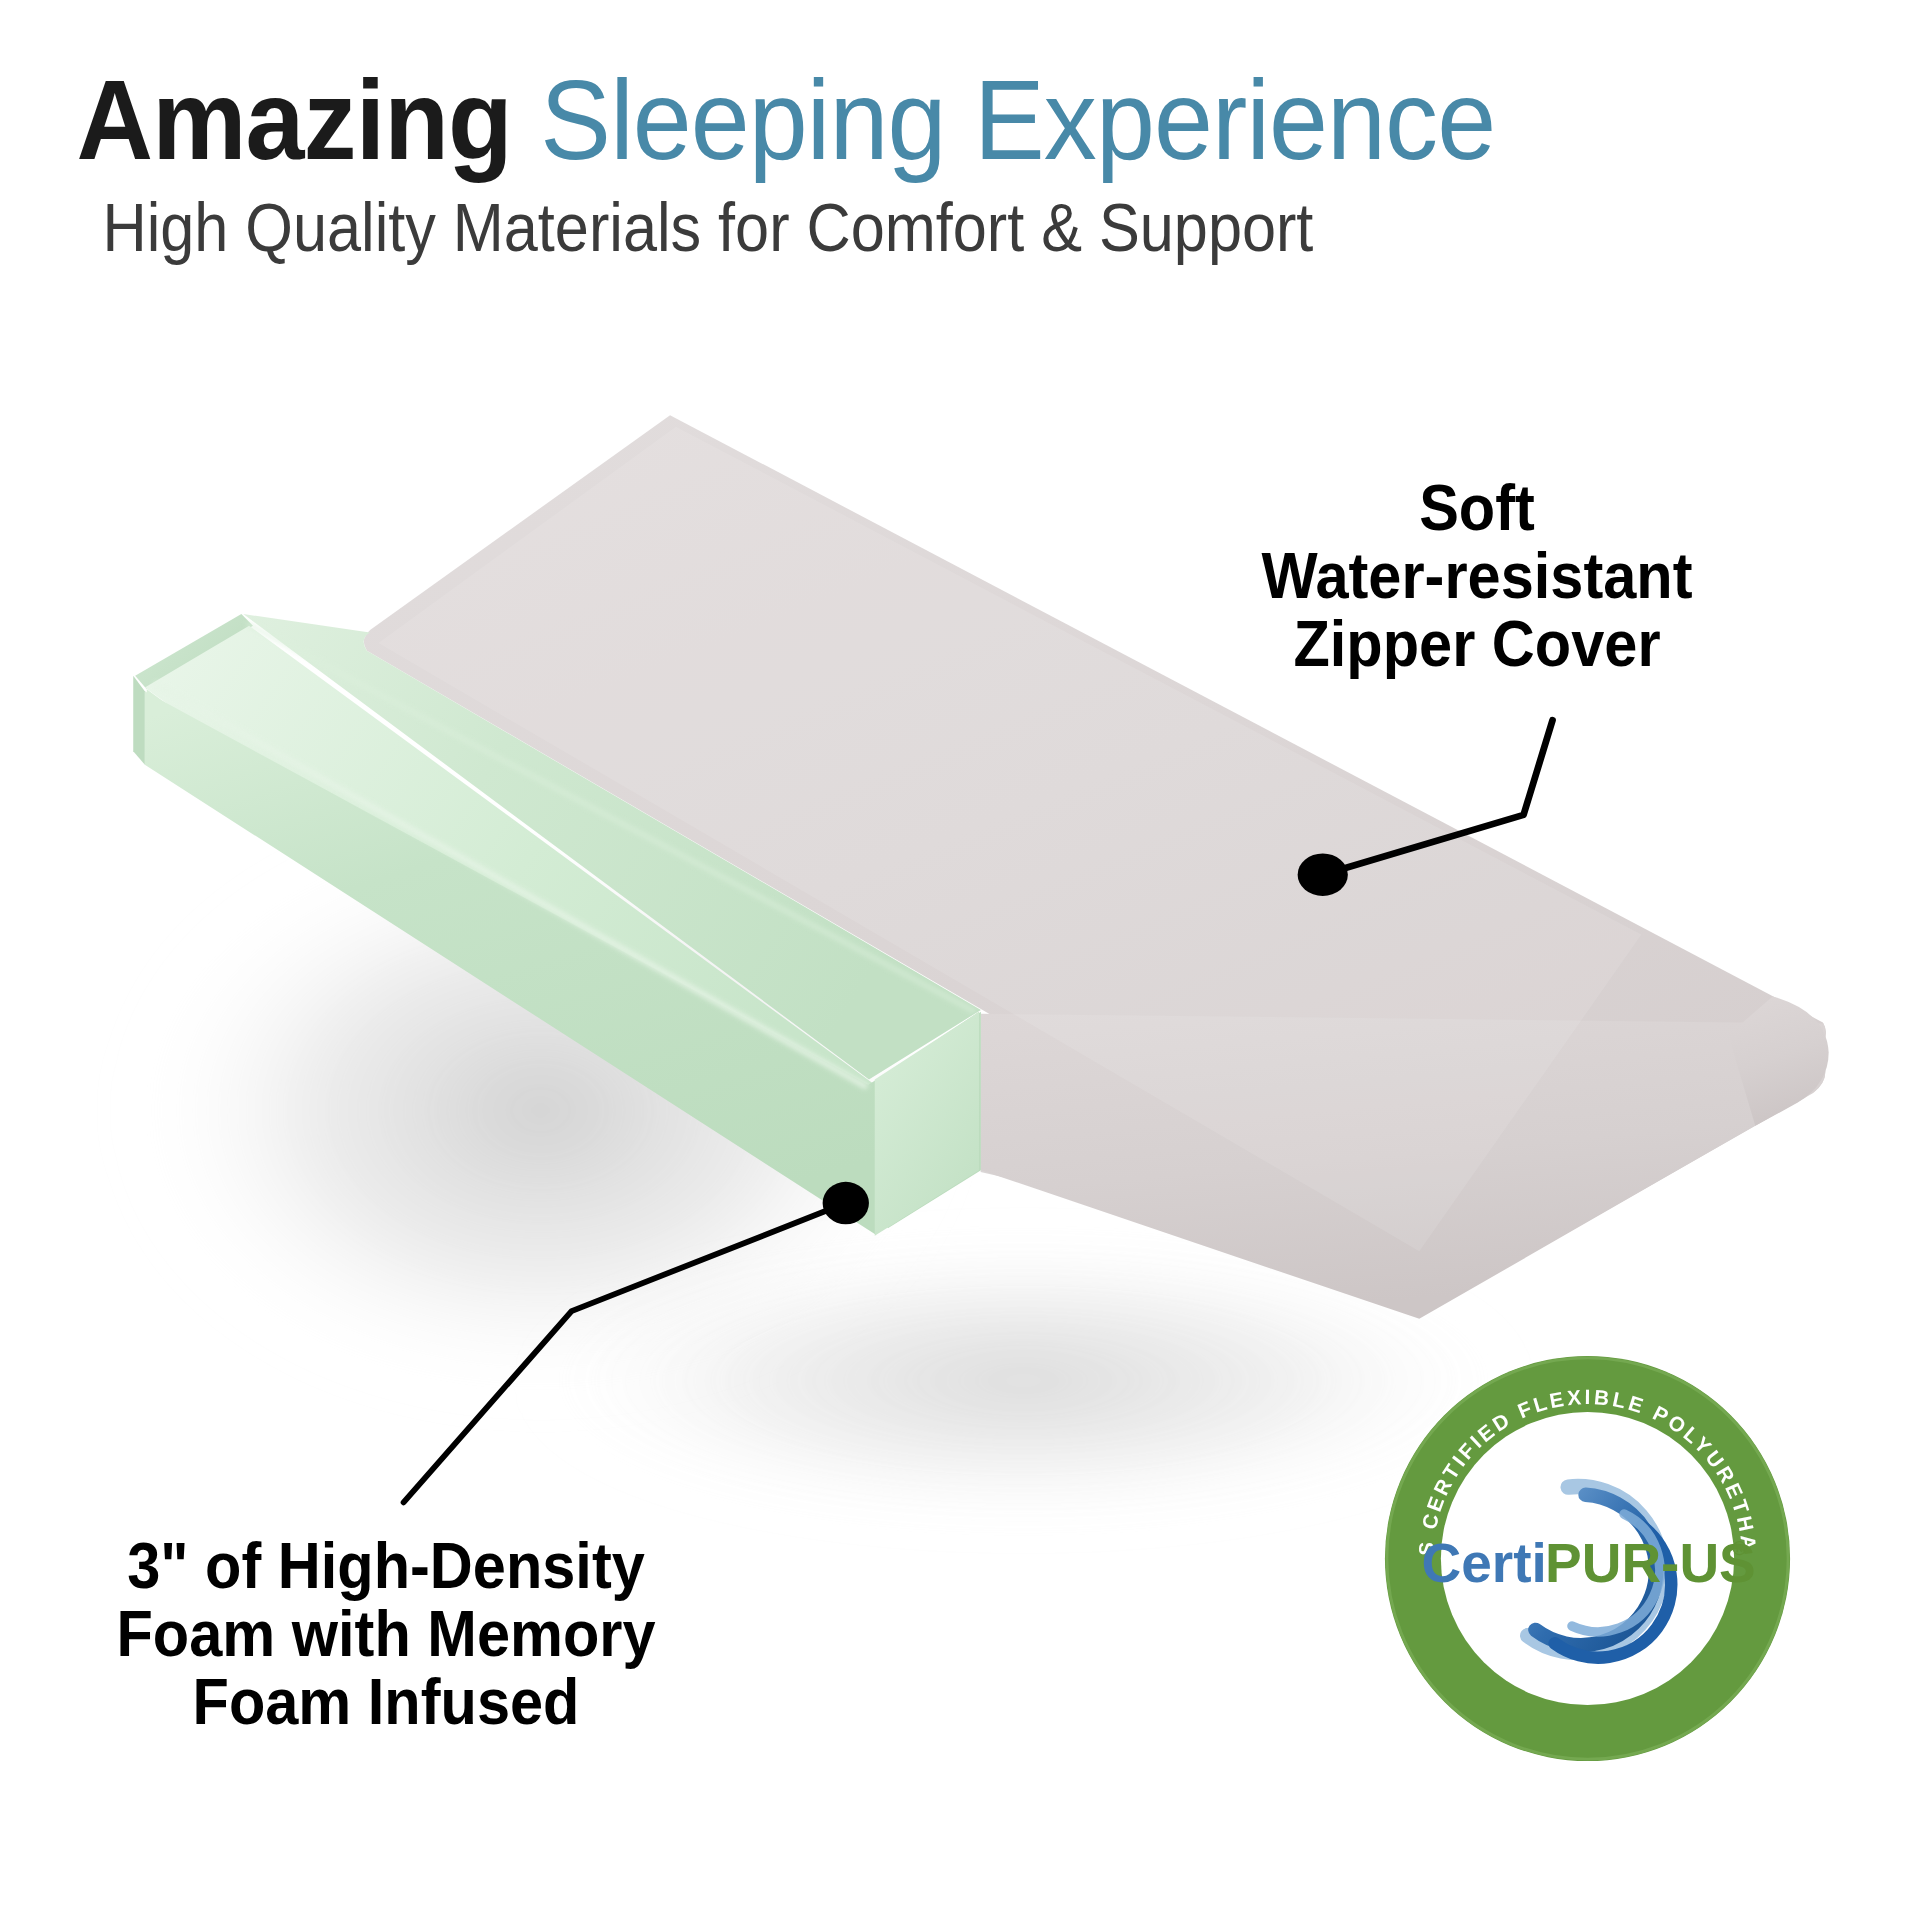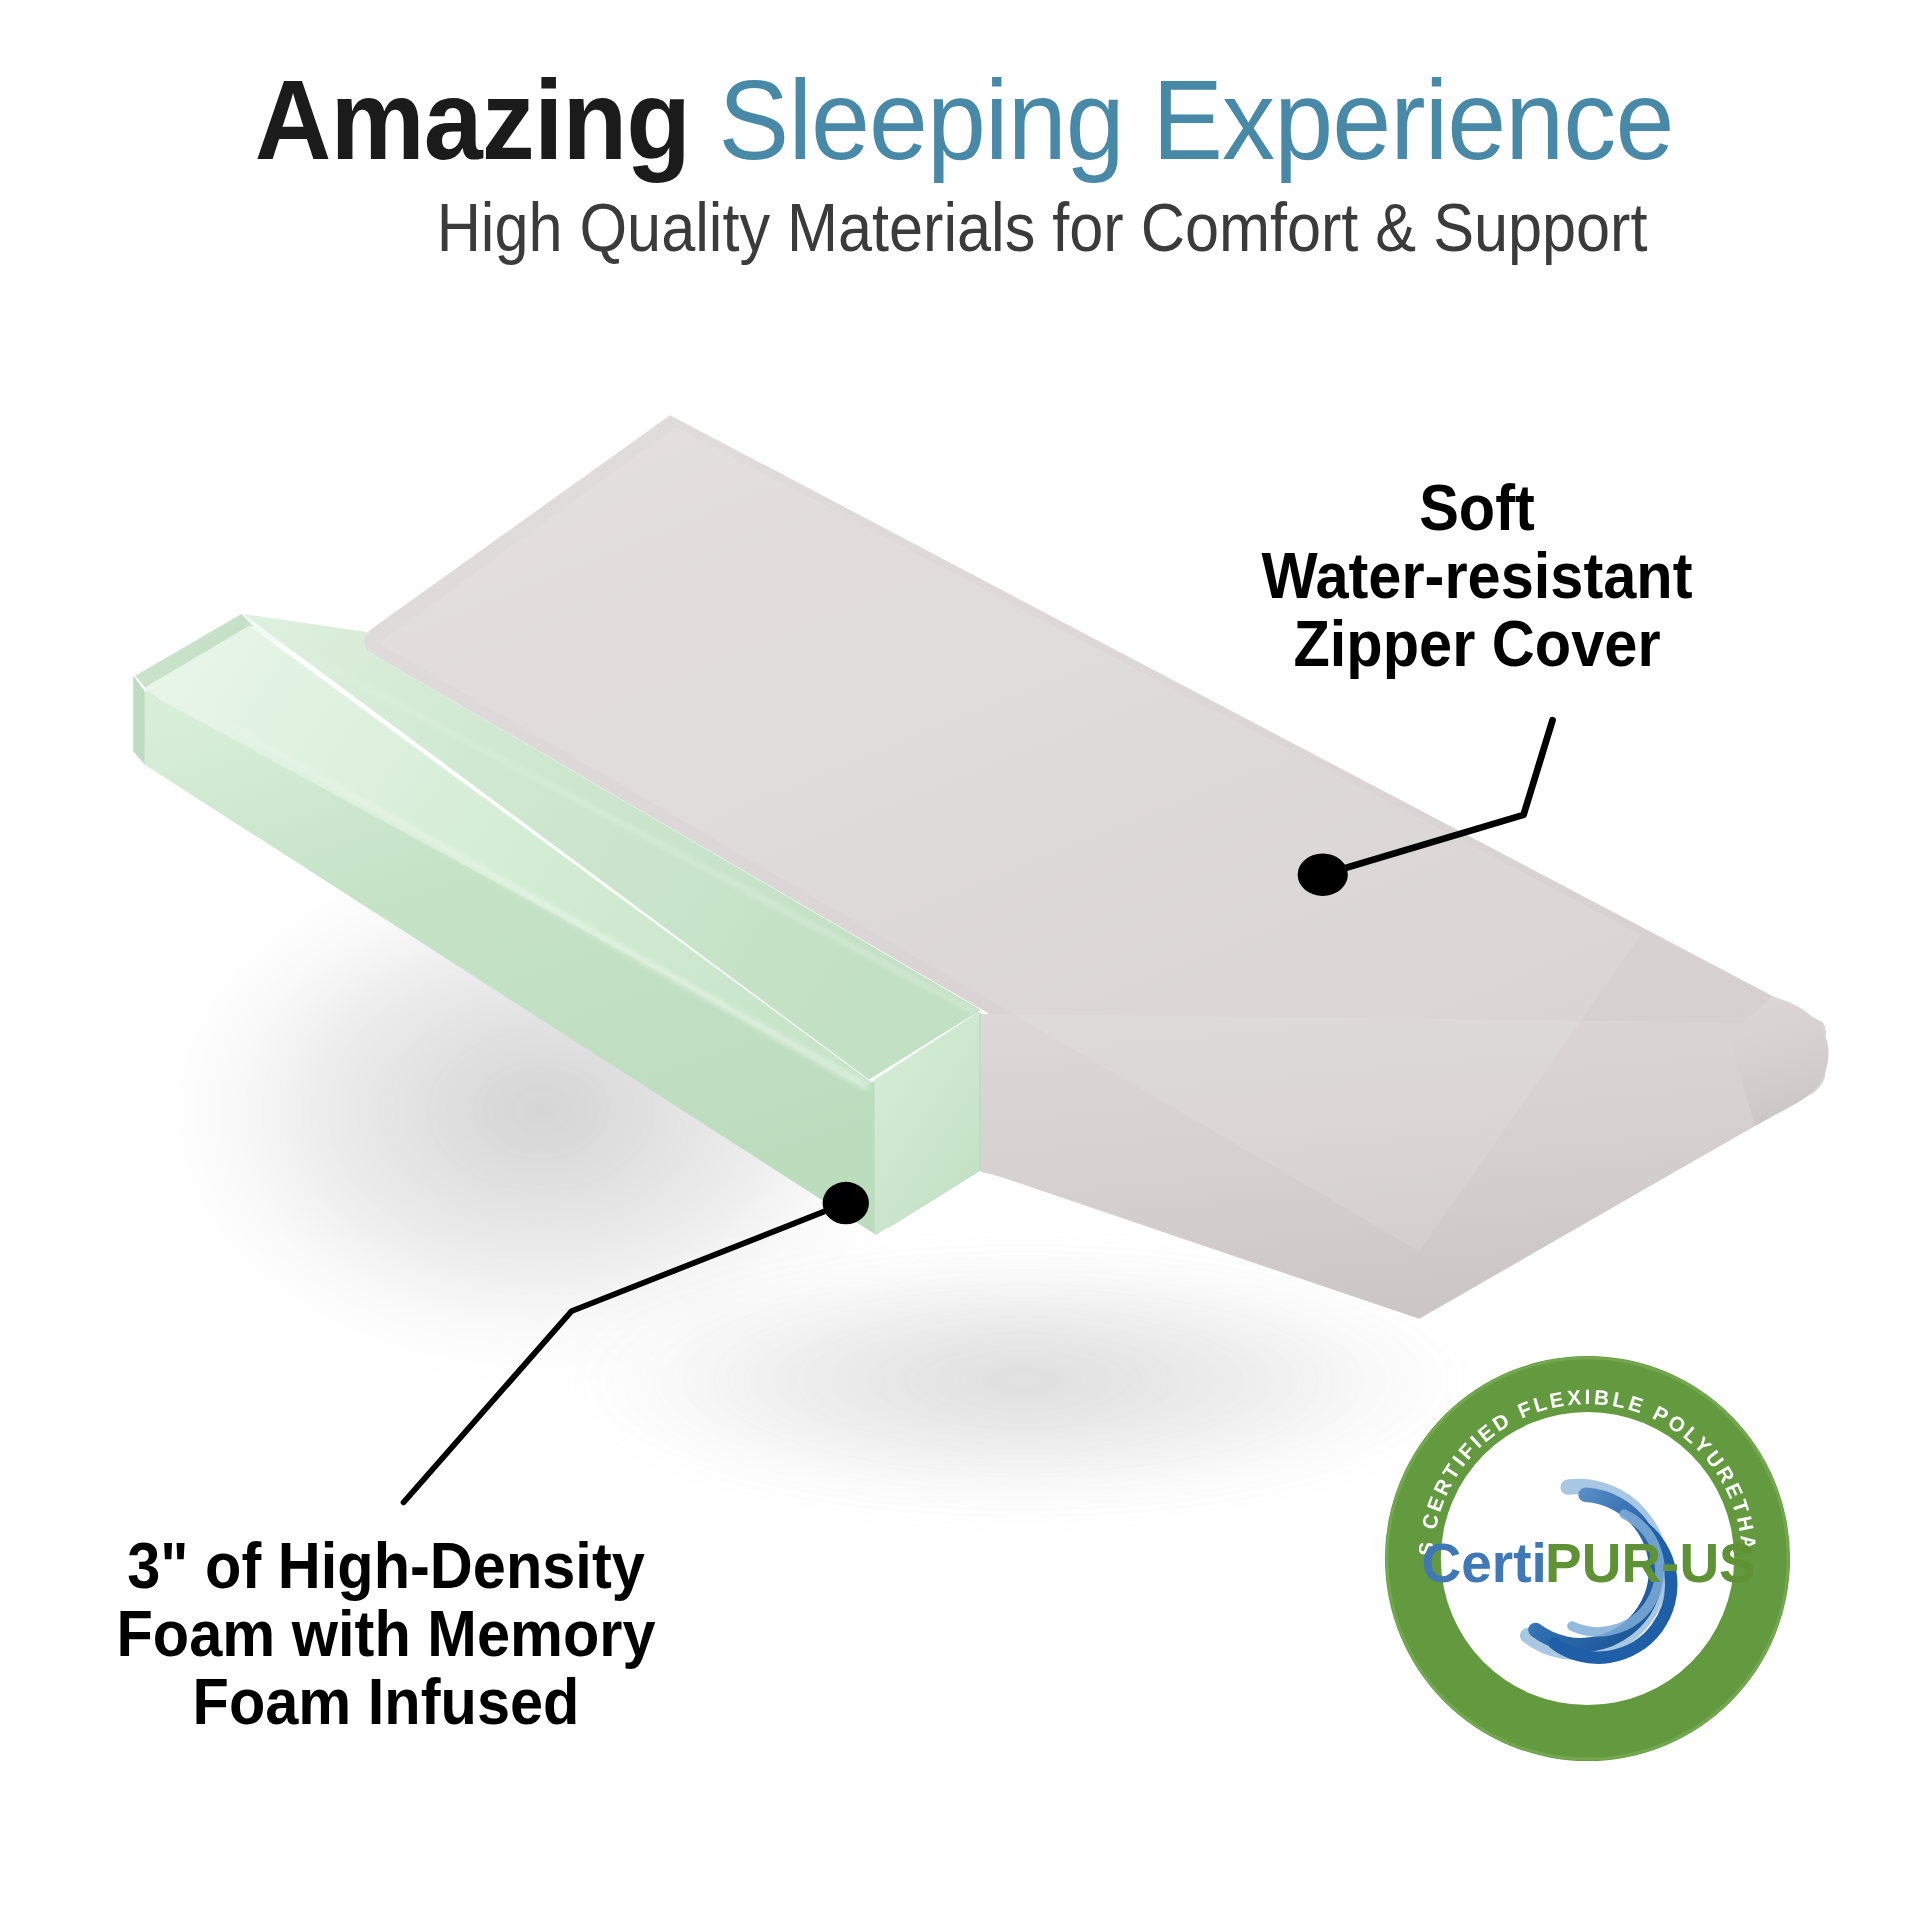--- a/index.html
+++ b/index.html
@@ -12,24 +12,24 @@
     width: 1931px;
     height: 1931px;
     background: #ffffff;
     overflow: hidden;
     font-family: "Liberation Sans", sans-serif;
   }
 
   
   #header-block {
     position: absolute;
-    left: 4px;
+    left: 16px;
     top: 62px;
     width: 1730px;
-    text-align: right;
+    text-align: left;
   }
   #main-title {
     font-size: 114px;
     line-height: 1.02;
     font-weight: 700;
     letter-spacing: -1px;
     white-space: nowrap;
     transform: scaleX(0.93);
   }
   #title-word-amazing { color: #1b1b1b; font-weight: 700; }

